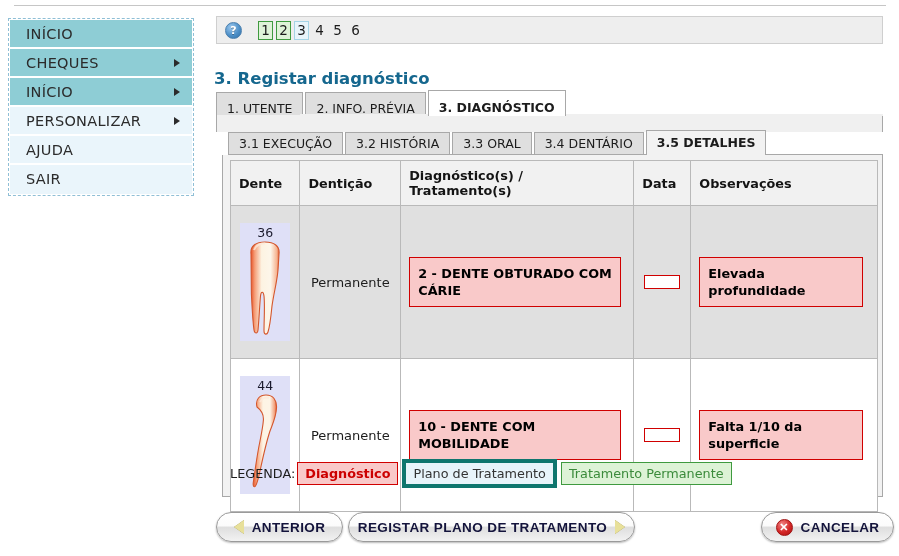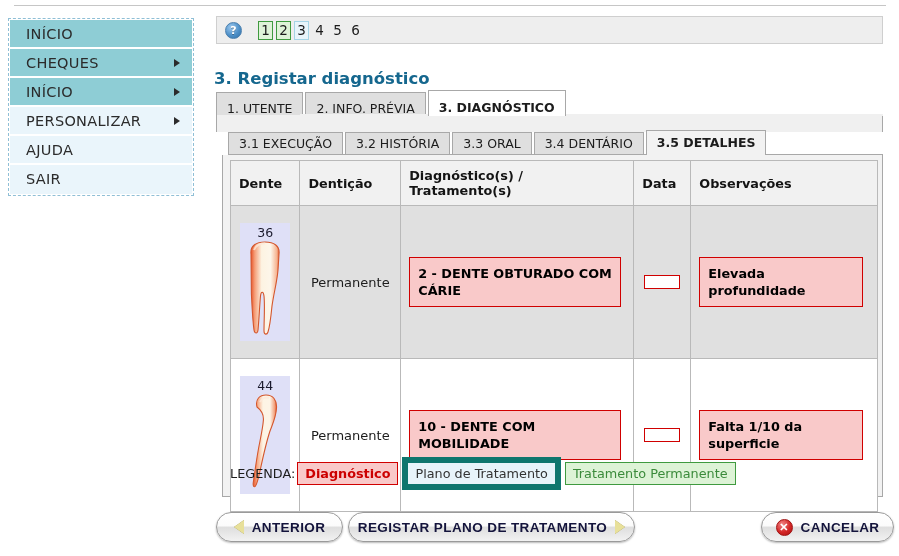--- a/index.html
+++ b/index.html
@@ -250,21 +250,21 @@
     font-size: 12.8px;
     margin-right: 4px;
     box-sizing: border-box;
     cursor: pointer;
   }
   .chip-diag {
     border: 1px solid #d00000; background: #f9c9c9;
     color: #cc0000; font-weight: bold;
   }
   .chip-plan {
-    border: 6px solid #0f766e; background: #e8f4fa; color: #333333;
+    border: 4px solid #0f766e; background: #e8f4fa; color: #333333;
   }
   .chip-done {
     border: 1px solid #3f9a3f; background: #ddf3d6; color: #3b8b3b;
   }
 
   
   .btn {
     position: absolute;
     height: 30px;
     border: 1px solid #9a9a9a;

